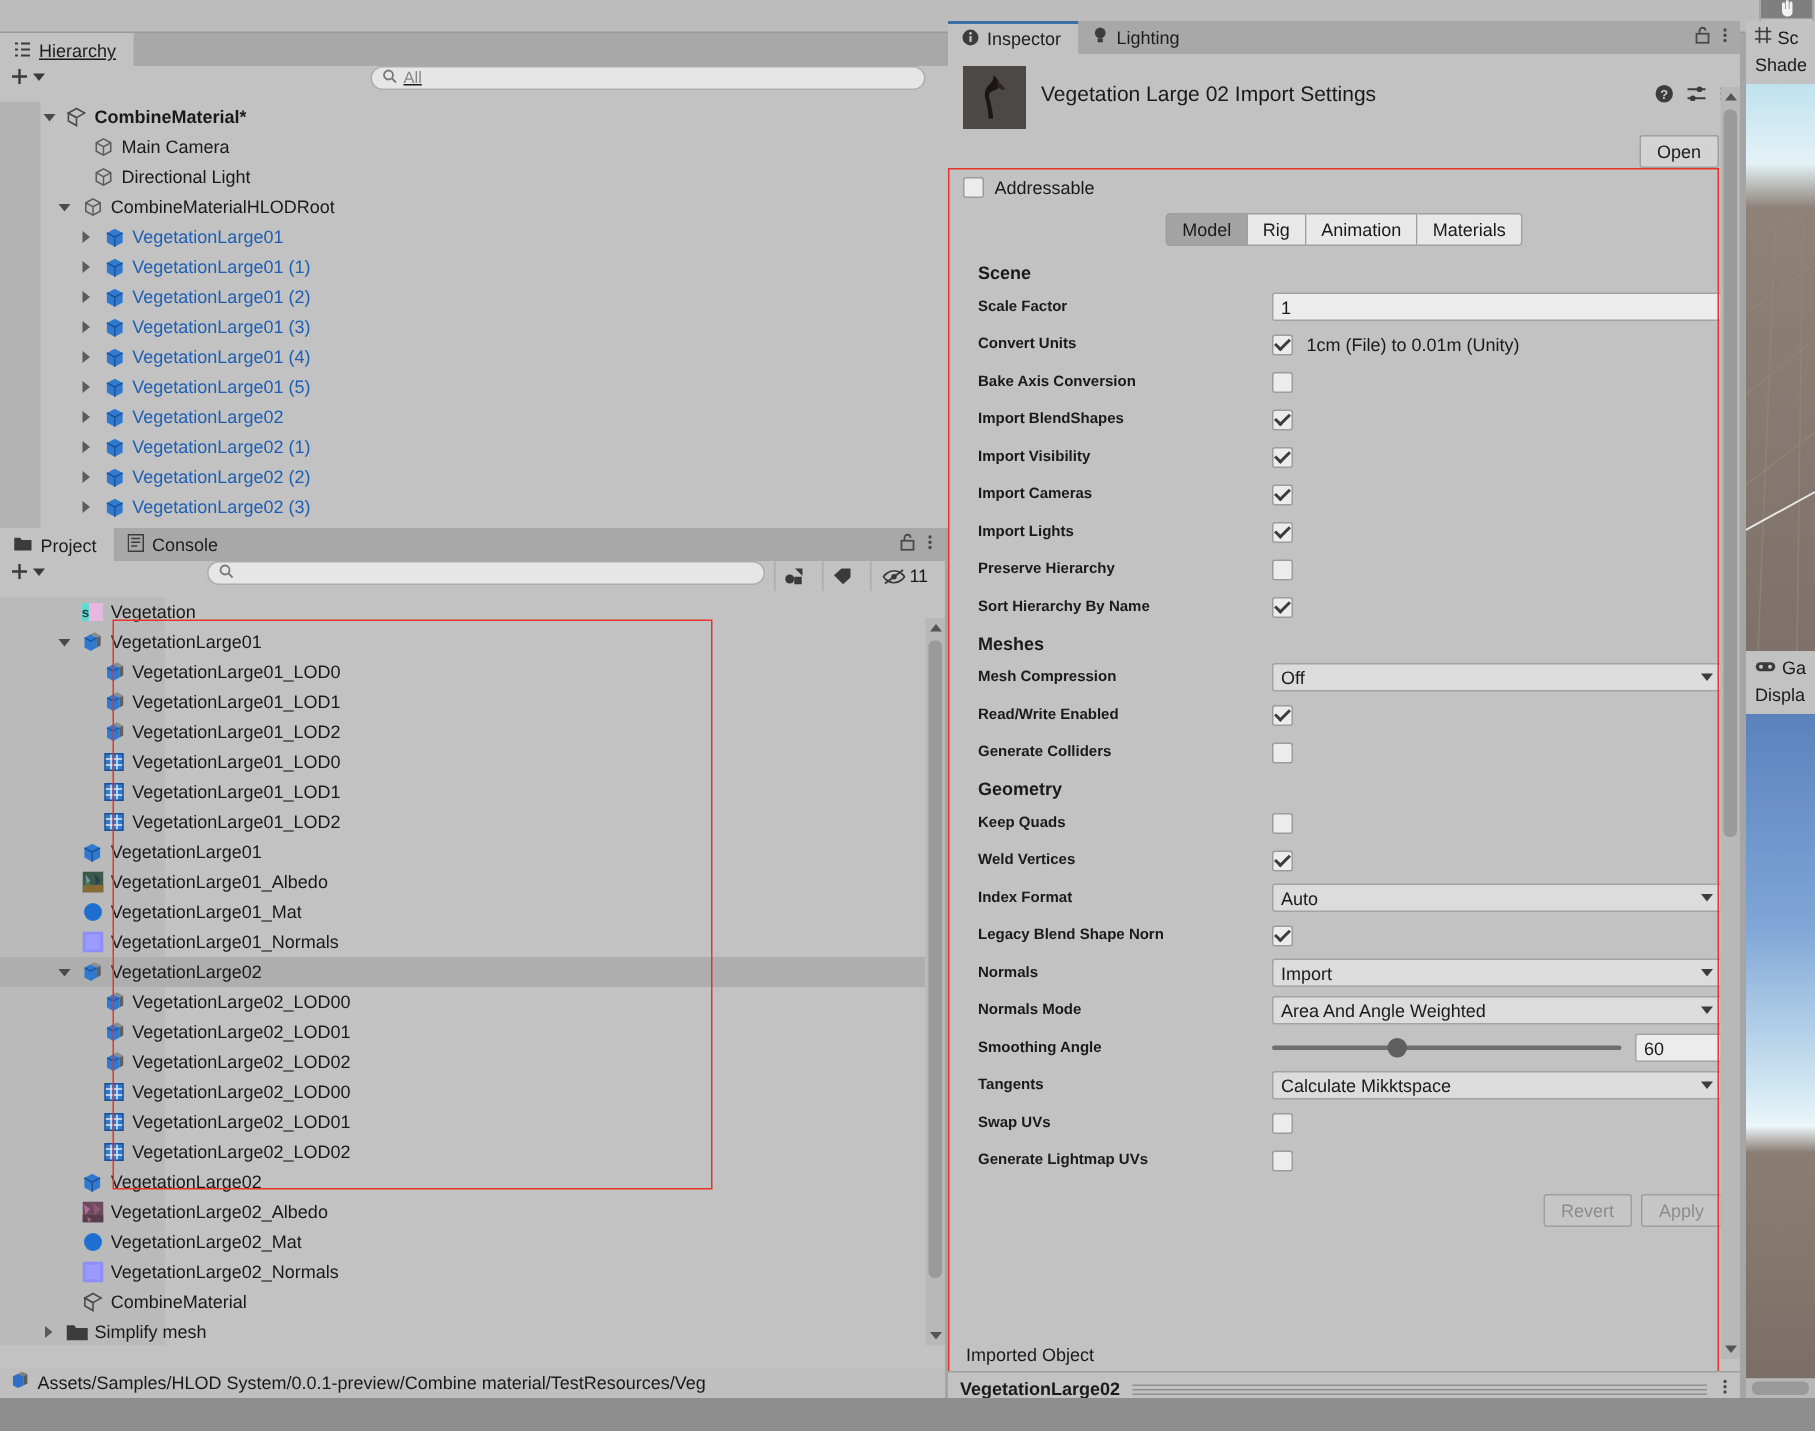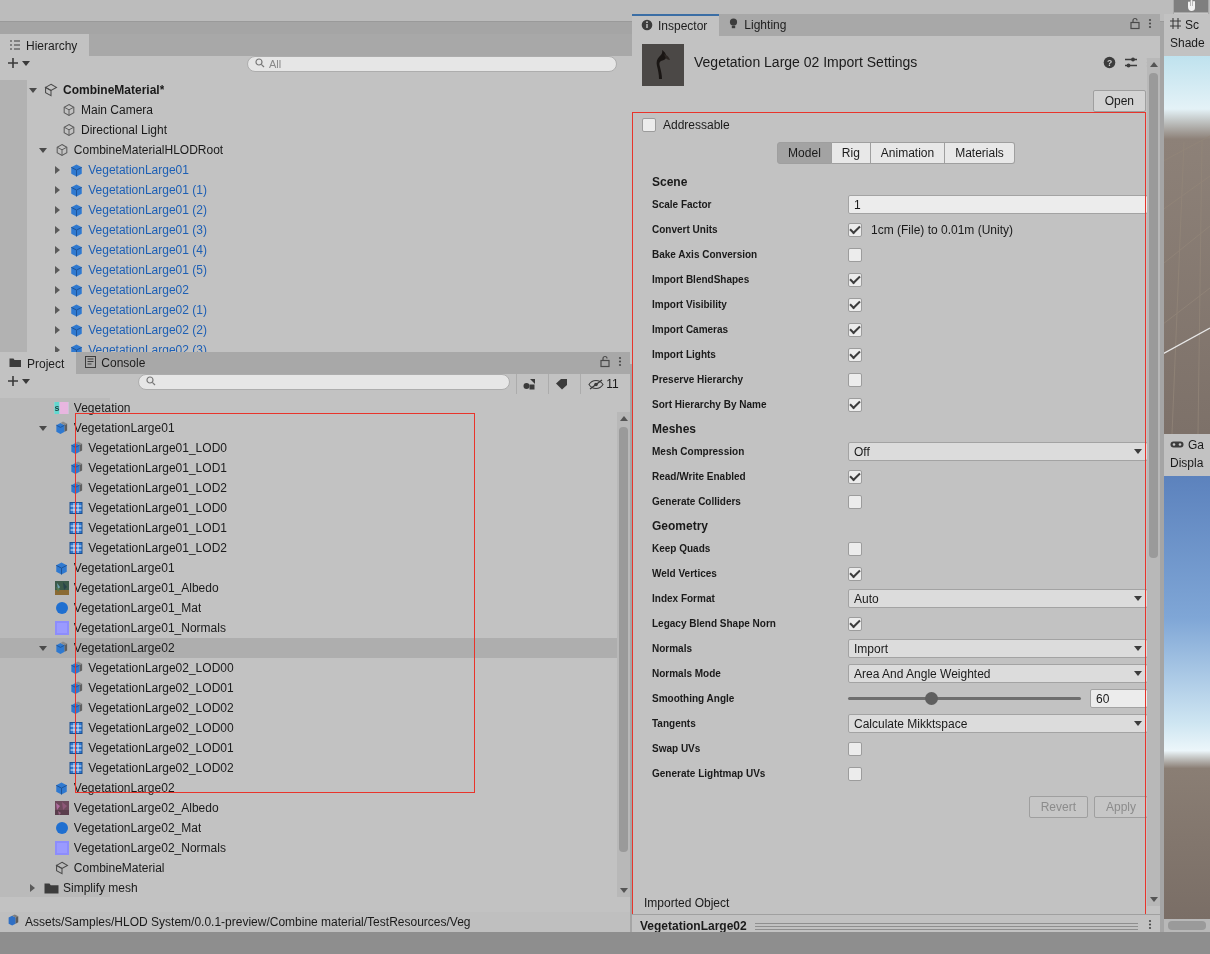--- a/index.html
+++ b/index.html
@@ -242,21 +242,21 @@
     </div>
     <div class="tgap"></div>
     <div class="tpill">
       <svg width="14" height="13" viewBox="0 0 14 13">
           <path d="M3 10l4-7 4 7z" stroke="#c23b2e" fill="none" stroke-width="1.2"></path>
           <path d="M1 4h3M2.5 2.5v3" stroke="#555" stroke-width="1.2"></path>
         </svg>
     </div>
   </div>
 
-  <div class="panel" style="left:0; top:34px; width:750px; height:330px;">
+  <div class="panel" style="left:0; top:22px; width:750px; height:330px;text-decoration:underline;">
     <div class="tabbar">
       <div class="tab active">
         <span>
           <svg width="12" height="12" viewBox="0 0 12 12">
               <path d="M1 2h2M1 6h2M1 10h2M5 2h6M5 6h6M5 10h6" stroke="#3c3c3c" stroke-width="1.2"></path>
             </svg>
         </span>
         <span>Hierarchy</span>
       </div>
       <div class="tabspace"></div>

